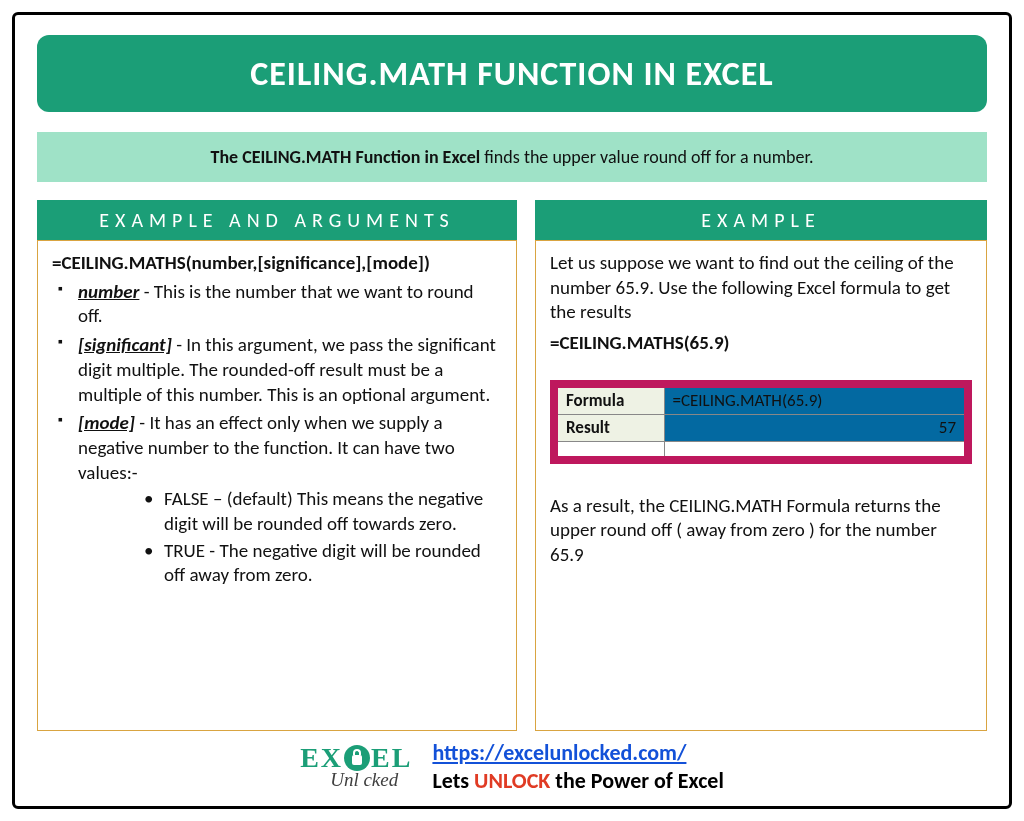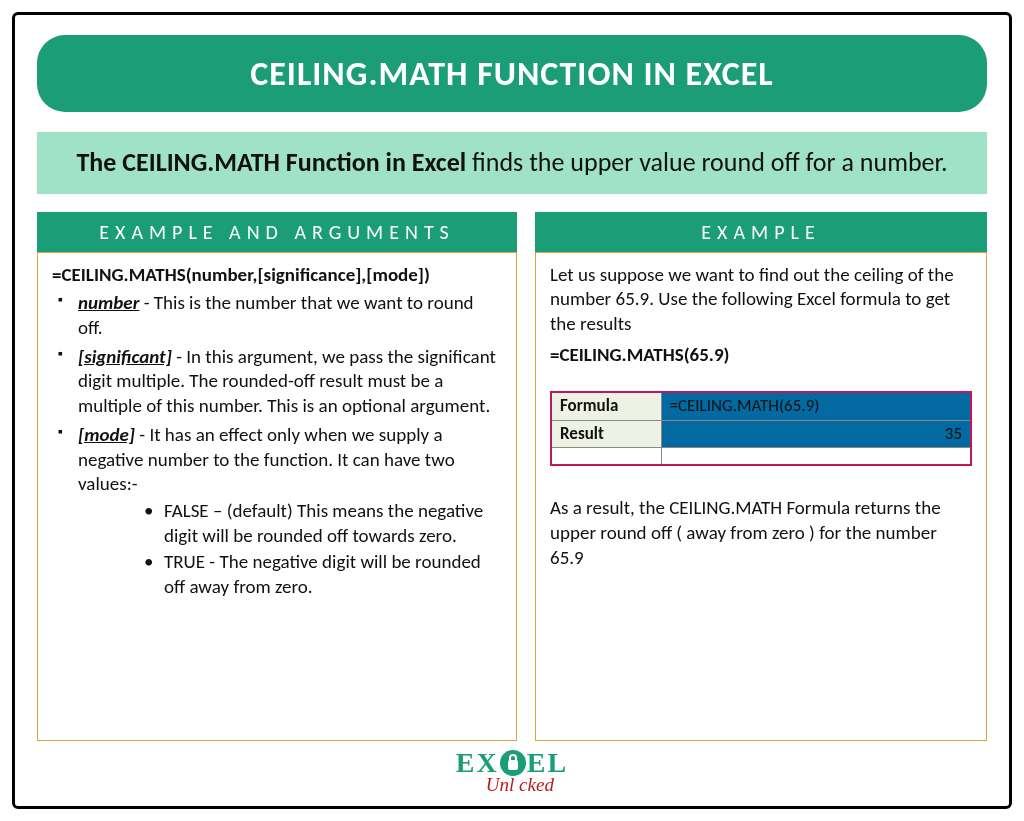--- a/index.html
+++ b/index.html
@@ -20,27 +20,27 @@
     flex-direction: column;
   }
   .title-bar {
     background: #1B9E77;
     color: #fff;
     text-align: center;
     font-size: 34px;
     font-weight: 700;
     letter-spacing: 1px;
     padding: 18px 10px;
-    border-radius: 28px;
+    border-radius: 12px;
     margin-bottom: 20px;
   }
   .intro-bar {
     background: #9FE2C7;
     text-align: center;
-    font-size: 26px;
+    font-size: 18px;
     line-height: 1.45;
     padding: 12px 30px;
     margin-bottom: 18px;
     color: #111;
   }
   .columns {
     display: flex;
     gap: 18px;
     flex: 1;
   }
@@ -67,21 +67,21 @@
   ul.args { list-style: none; padding-left: 6px; }
   ul.args > li { position: relative; padding-left: 20px; margin-bottom: 4px; }
   ul.args > li::before { content: "▪"; position: absolute; left: 0; top: 0; font-size: 14px; }
   .argname { font-weight: 700; font-style: italic; text-decoration: underline; }
   ul.sub { list-style: none; padding-left: 66px; margin-top: 2px; }
   ul.sub > li { position: relative; padding-left: 20px; margin-bottom: 2px; }
   ul.sub > li::before { content: "•"; position: absolute; left: 0; top: 0; }
   .example-para { margin-bottom: 6px; }
   .example-formula-line { font-weight: 700; margin-bottom: 24px; }
   .mini-table {
-    border: 2px solid #be185d;
+    border: 8px solid #be185d;
     width: 100%;
     border-collapse: collapse;
     font-size: 17px;
     margin-bottom: 30px;
     padding-left: 14px;
   }
   .mini-table td { border: 1px solid #888; padding: 2px 8px; }
   .mini-table .hdr { background: #EEF2E4; font-weight: 700; width: 110px; }
   .mini-table .val { background: #0369a1; }
   .mini-table .valr { text-align: right; }
@@ -96,21 +96,21 @@
   .logo { display: flex; align-items: flex-start; line-height: 1; }
   .logo-text-col { display: flex; flex-direction: column; align-items: flex-start; }
   .logo-top { color: #1B9E77; font-family: Georgia, serif; font-weight: 700; font-size: 28px; letter-spacing: 2px; display: flex; align-items: center; }
   .lock-circle {
     width: 26px; height: 26px; border-radius: 50%; background: #1B9E77;
     display: inline-flex; align-items: center; justify-content: center;
     margin: 0 1px; position: relative;
   }
   .lock-body { width: 10px; height: 10px; background: #fff; border-radius: 2px; position: relative; top: 2px; }
   .lock-shackle { width: 8px; height: 6px; border: 2px solid #fff; border-bottom: none; border-radius: 6px 6px 0 0; position: absolute; top: 4px; }
-  .logo-bot { color: #b91c1c; font-family: Georgia, serif; font-style: italic; font-size: 19px; margin-top: -2px; margin-left: 30px; }
+  .logo-bot { color: #404040; font-family: Georgia, serif; font-style: italic; font-size: 19px; margin-top: -2px; margin-left: 30px; }
   .footer-text { text-align: left; font-size: 22px; font-weight: 700; line-height: 1.25; }
   .footer-text a { color: #1351D8; text-decoration: underline; }
   .unlock-word { color: #E03B24; }
 </style>
 </head>
 <body>
 
 <div class="page">
 
   <div class="title-bar">CEILING.MATH FUNCTION IN EXCEL</div>
@@ -150,21 +150,21 @@
         <div class="example-formula-line">=CEILING.MATHS(65.9)</div>
 
         <table class="mini-table">
           <tbody>
               <tr>
             <td class="hdr">Formula</td>
             <td class="val">=CEILING.MATH(65.9)</td>
           </tr>
           <tr>
             <td class="hdr">Result</td>
-            <td class="val valr">35</td>
+            <td class="val valr">57</td>
           </tr>
           <tr class="empty-row">
             <td></td>
             <td></td>
           </tr>
         </tbody>
           </table>
 
         <div>As a result, the CEILING.MATH Formula returns the upper round off ( away from zero ) for the number 65.9</div>
       </div>
@@ -179,15 +179,19 @@
           <span>EX</span>
           <span class="lock-circle">
             <span class="lock-shackle"></span>
             <span class="lock-body"></span>
           </span>
           <span>EL</span>
         </div>
         <div class="logo-bot">Unl   cked</div>
       </div>
     </div>
+    <div class="footer-text">
+      <a>https://excelunlocked.com/</a><br>
+      <span>Lets </span><span class="unlock-word">UNLOCK</span><span> the Power of Excel</span>
+    </div>
   </div>
 
 </div>
 
 </body></html>

